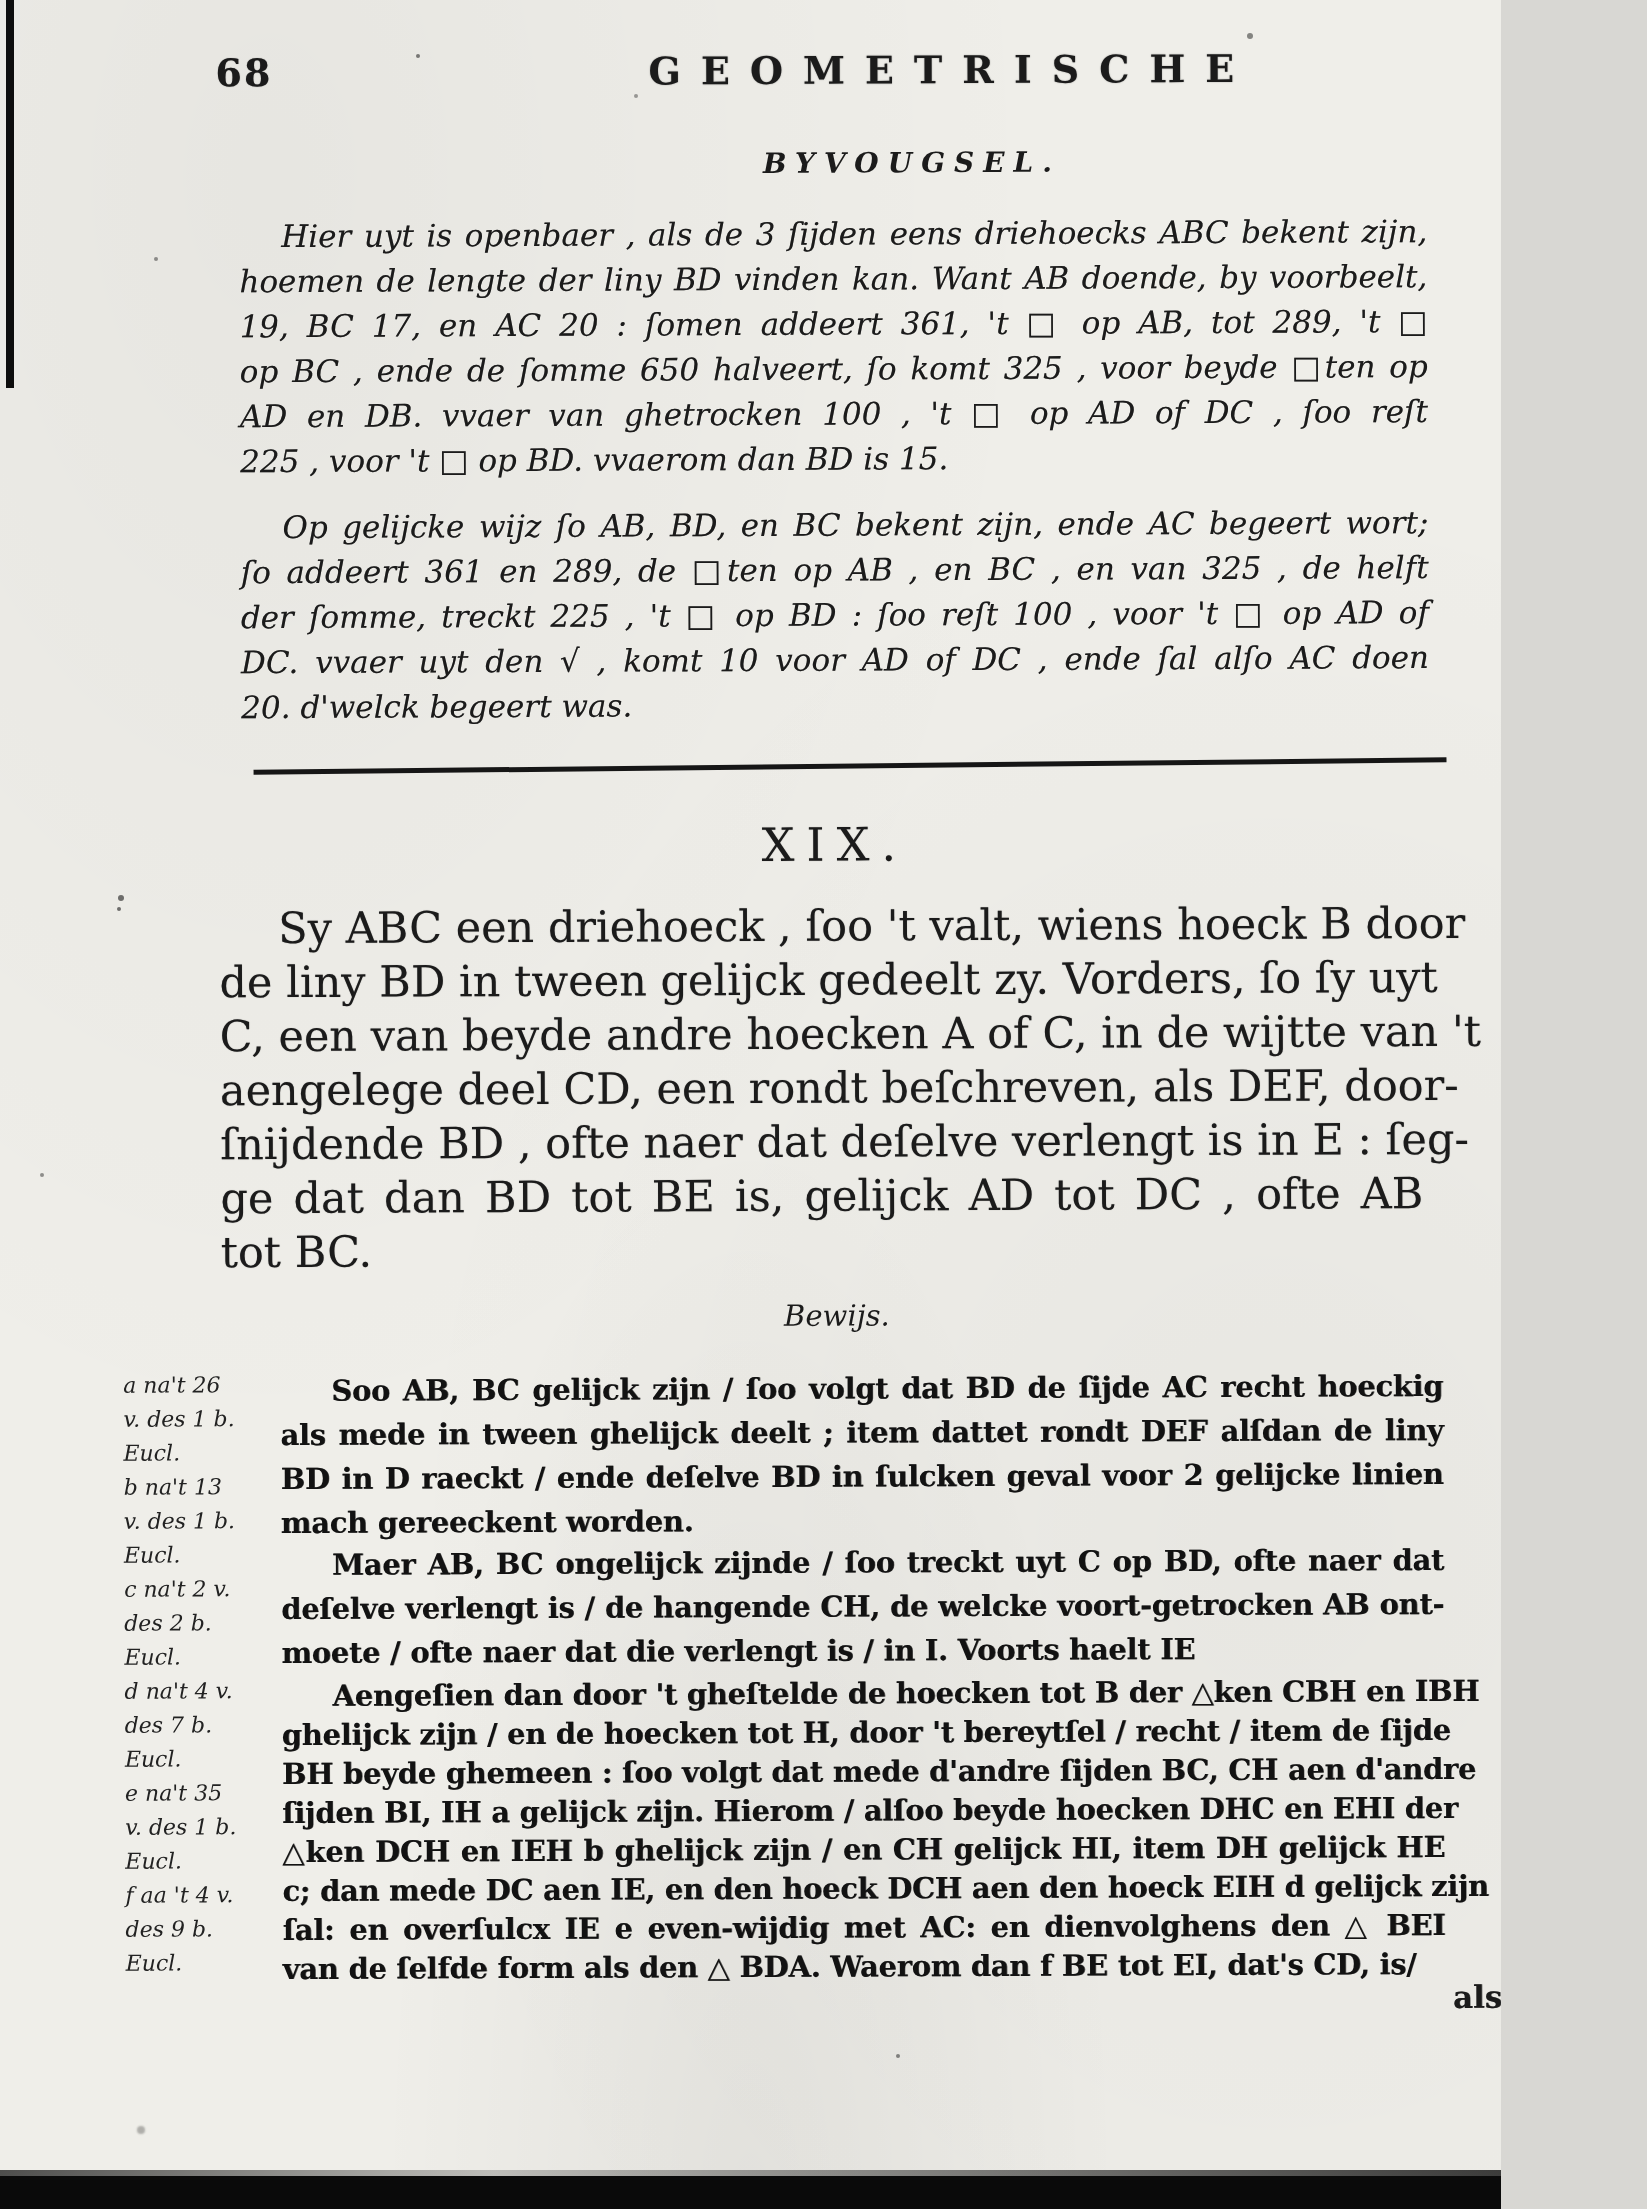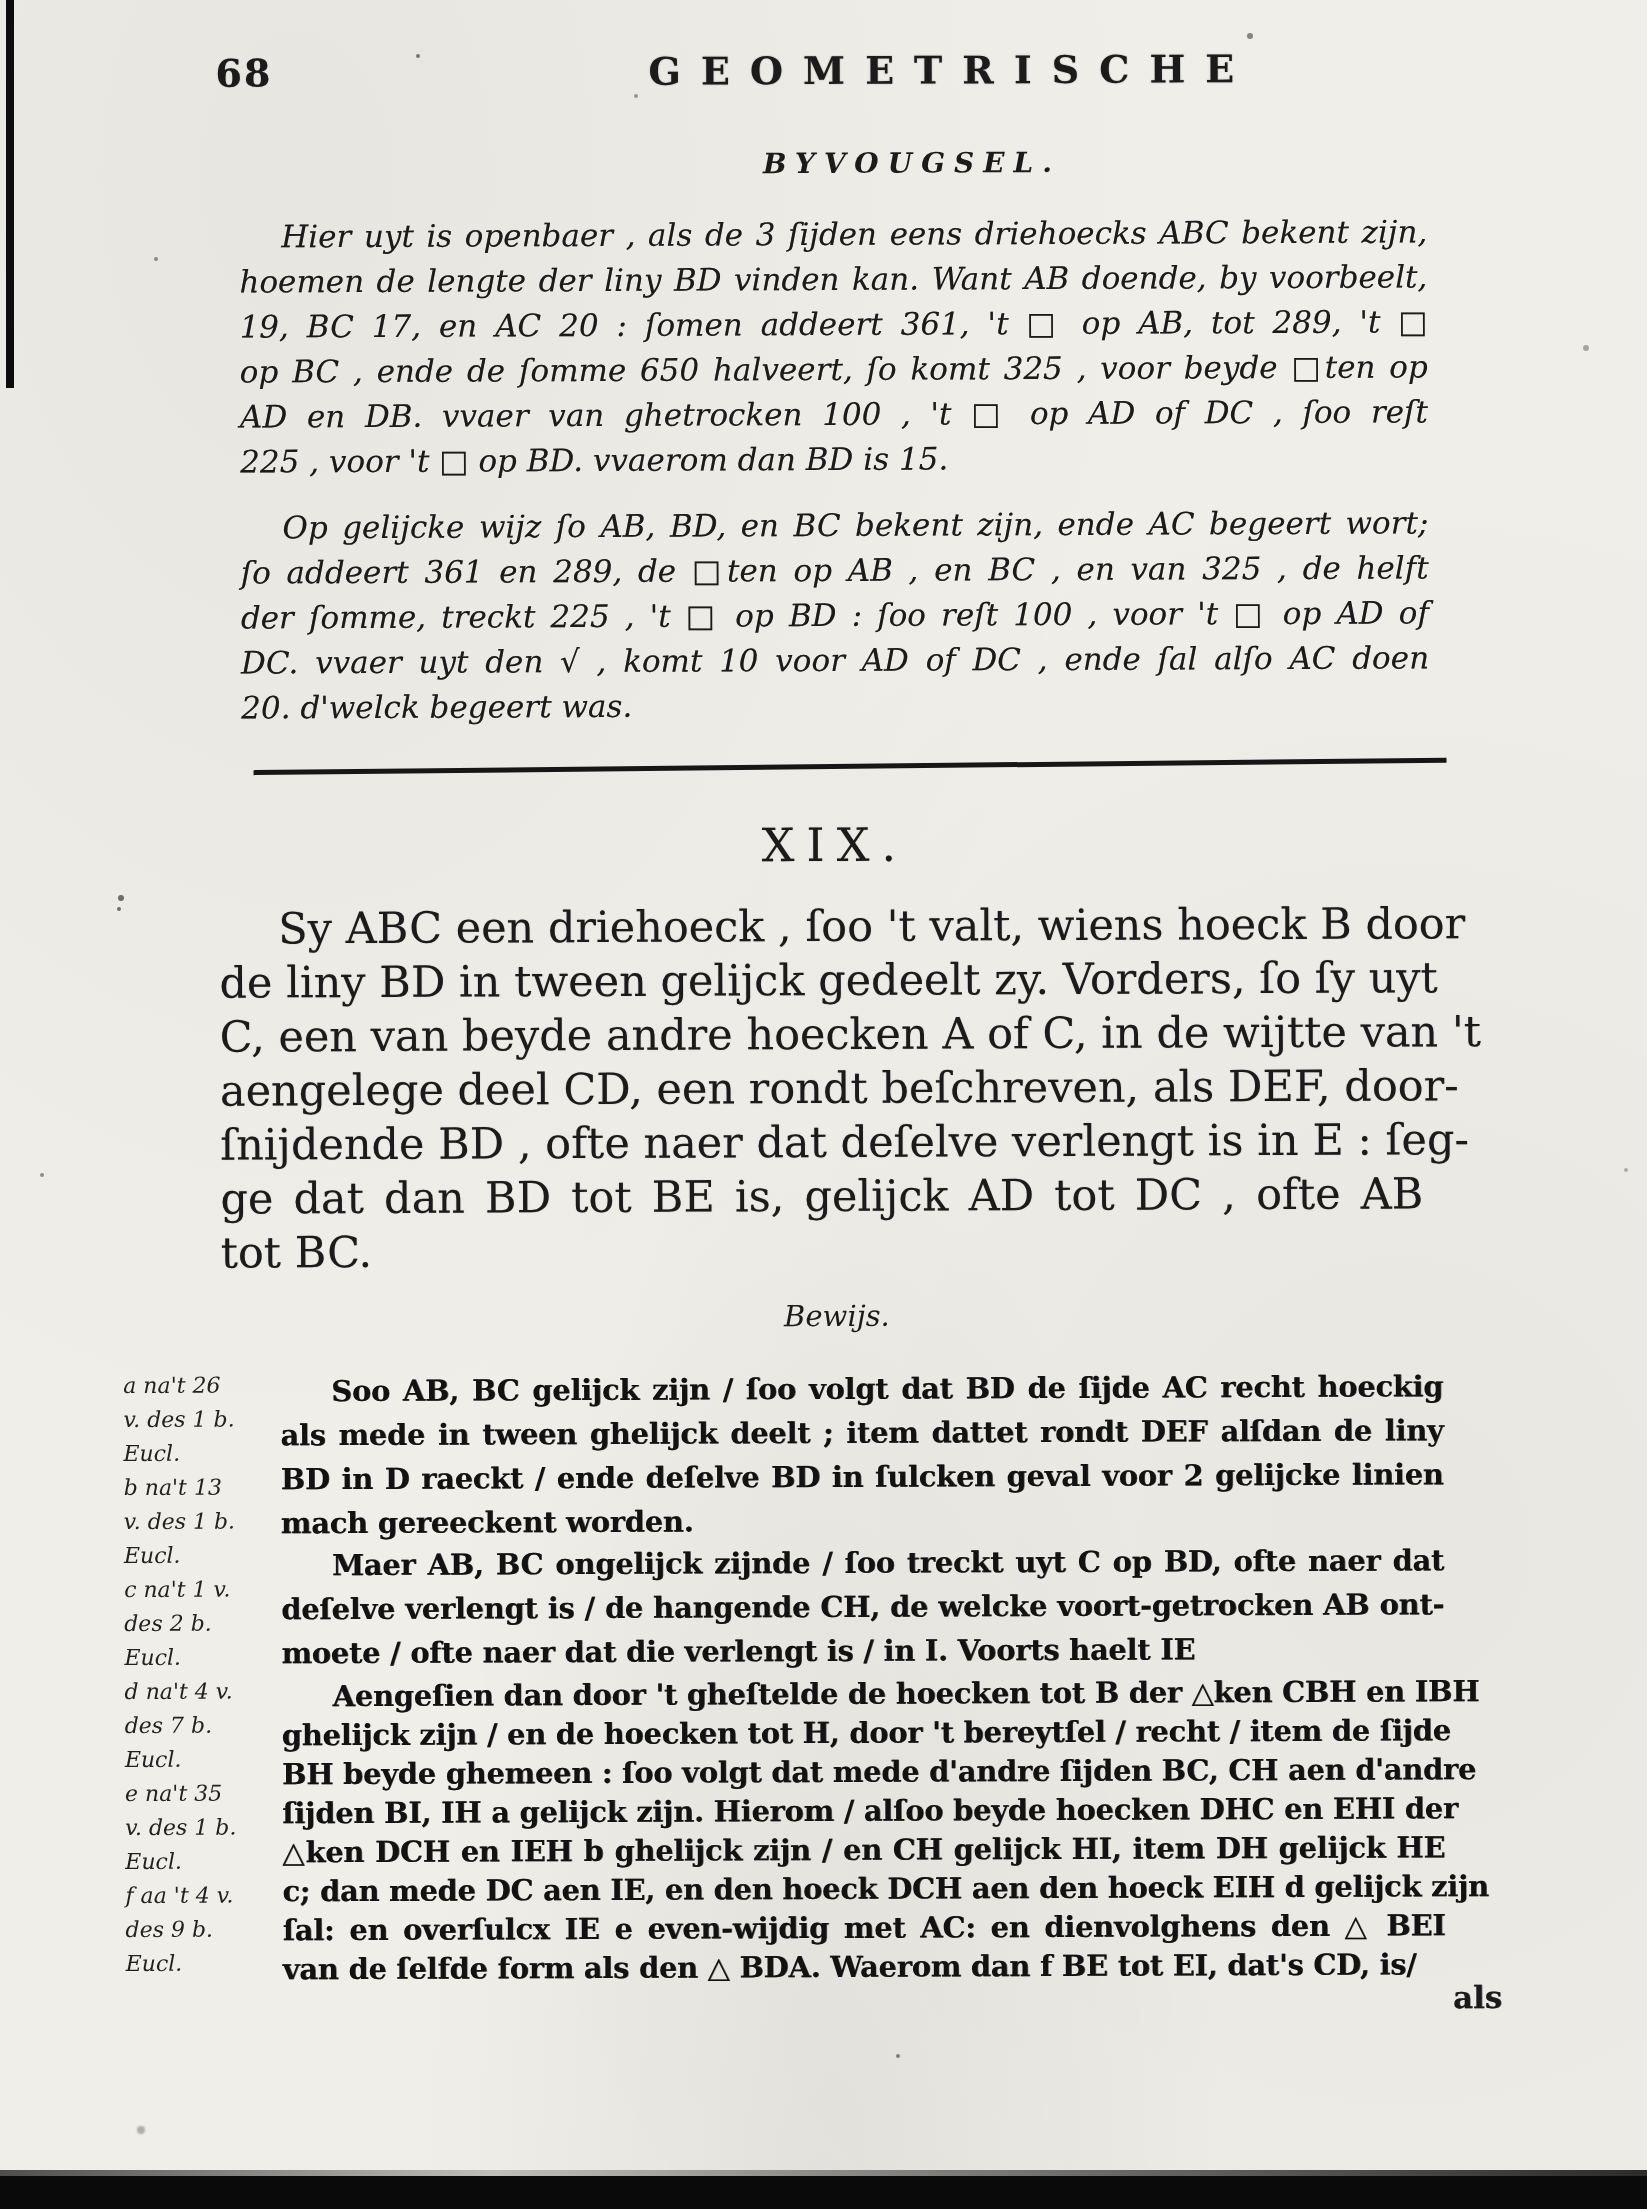--- a/index.html
+++ b/index.html
@@ -2,21 +2,21 @@
 <html><head>
 <meta charset="utf-8">
 <style>
   html,body{margin:0;padding:0;}
   body{
     width:1647px;height:2210px;
     background:#d8d7d3;
     font-family:"DejaVu Serif","Liberation Serif",serif;
   }
   .page{
-    position:relative;width:1647px;height:2210px;overflow:hidden;
+    position:relative;width:1501px;height:2210px;overflow:hidden;
     background:
       radial-gradient(ellipse at 18% 8%, rgba(0,0,0,0.035), transparent 45%),
       radial-gradient(ellipse at 85% 70%, rgba(0,0,0,0.03), transparent 50%),
       radial-gradient(ellipse at 50% 100%, rgba(0,0,0,0.05), transparent 35%),
       #efeee9;
     color:#1b1b1b;
   }
   .content{position:absolute;inset:0;transform:rotate(-0.25deg);}
   
   .pagenum{position:absolute;left:220px;top:48px;font-size:38px;font-weight:700;
@@ -128,21 +128,21 @@
     <div class="bewijs-head">Bewijs.</div>
 
     <div class="para margin-notes">
 
     <div class="line">a na't 26</div>
         <div class="line">v. des 1 b.</div>
         <div class="line">Eucl.</div>
         <div class="line">b na't 13</div>
         <div class="line">v. des 1 b.</div>
         <div class="line">Eucl.</div>
-        <div class="line">c na't 1 v.</div>
+        <div class="line">c na't 2 v.</div>
         <div class="line">des 2 b.</div>
         <div class="line">Eucl.</div>
         <div class="line">d na't 4 v.</div>
         <div class="line">des 7 b.</div>
         <div class="line">Eucl.</div>
         <div class="line">e na't 35</div>
         <div class="line">v. des 1 b.</div>
         <div class="line">Eucl.</div>
         <div class="line">f aa 't 4 v.</div>
         <div class="line">des 9 b.</div>

